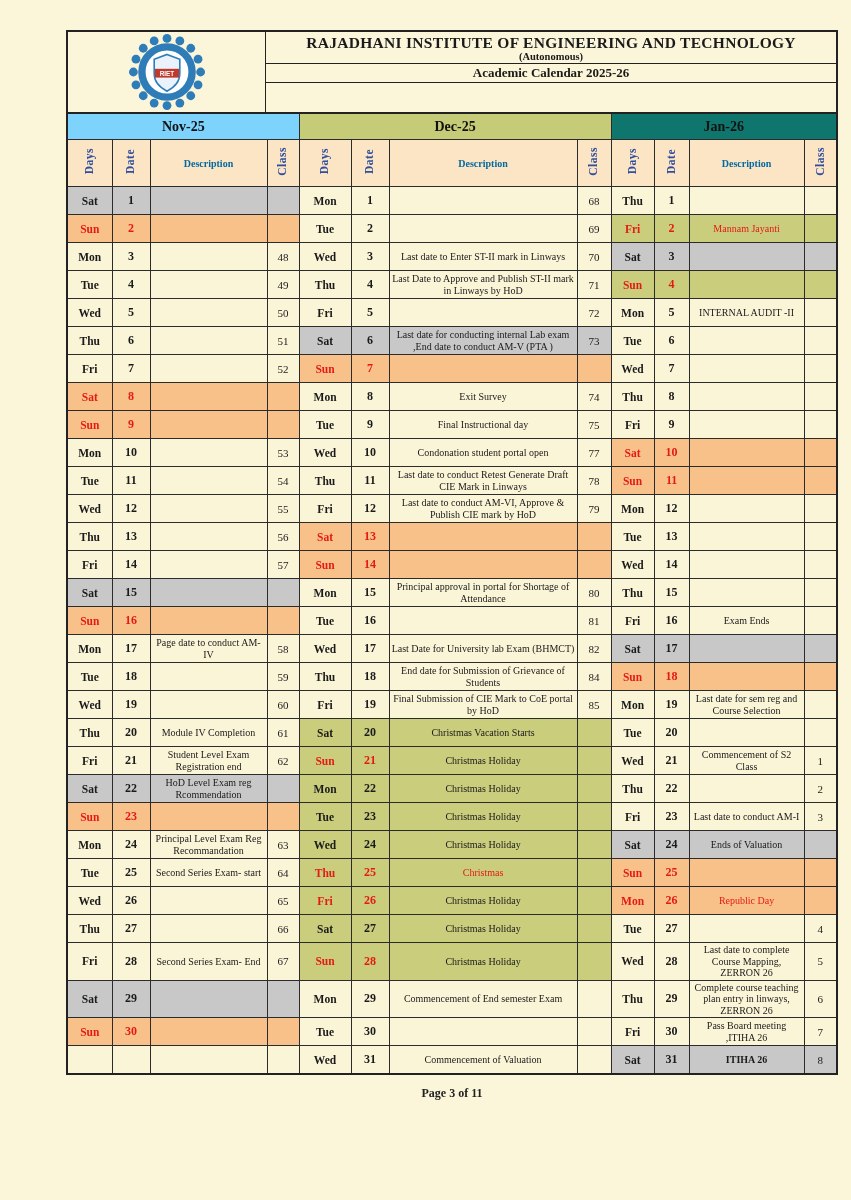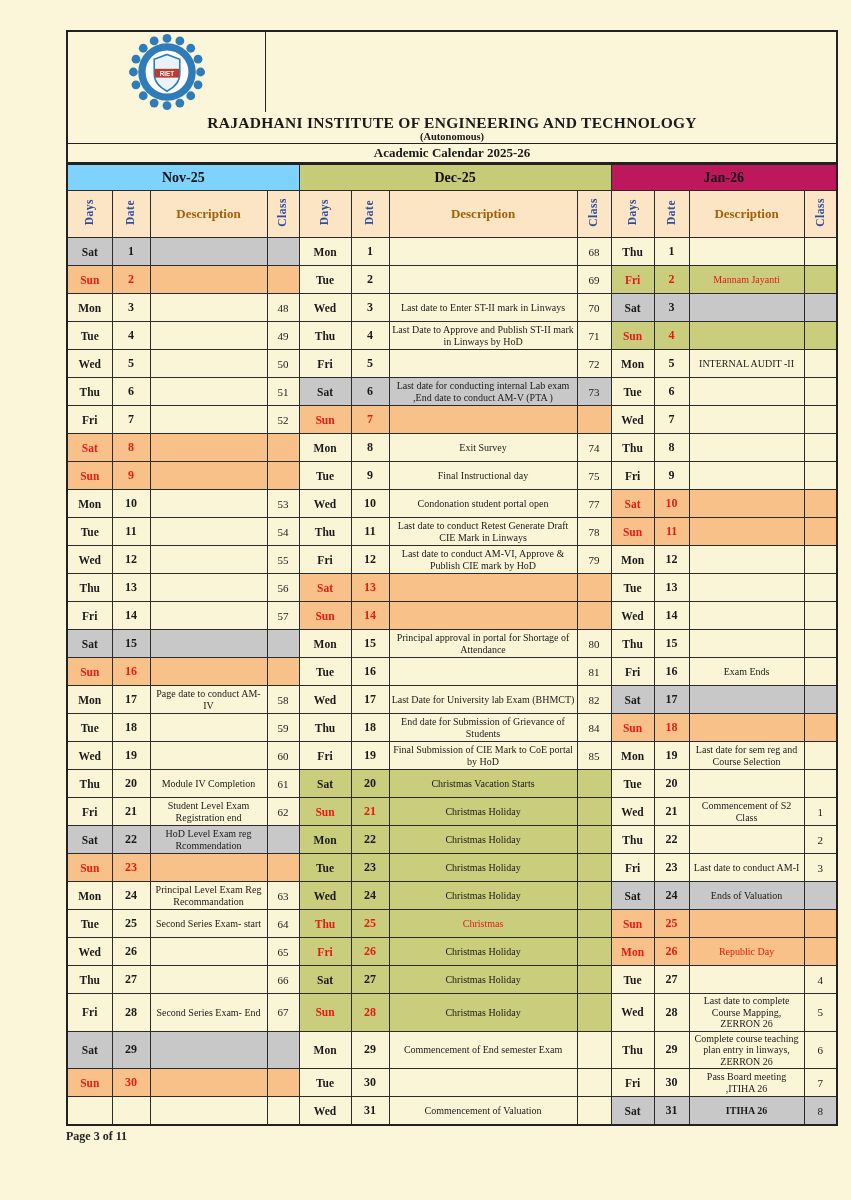--- a/index.html
+++ b/index.html
@@ -8,21 +8,21 @@
     background:#fbf5da;
     font-family:"Liberation Serif","DejaVu Serif",serif;
     color:#1a1a1a;
     position:relative;
   }
   .doc{
     position:absolute;left:66px;top:30px;width:772px;
   }
   
   .doc-header{
-    display:flex;border:2px solid #222;border-bottom:none;background:#fbf5da;flex-direction:column;
+    display:flex;border:2px solid #222;border-bottom:none;background:#fbf5da;
   }
   .logo-cell{
     width:197px;border-right:1px solid #222;
     display:flex;align-items:center;justify-content:center;
   }
   .head-right{flex:1;display:flex;flex-direction:column;}
   .inst-row{border-bottom:1px solid #222;text-align:center;padding:2px 0 1px;}
   .inst-name{font-weight:bold;font-size:15.5px;letter-spacing:.3px;}
   .inst-sub{font-weight:bold;font-size:10.5px;margin-top:-1px;}
   .cal-title{
@@ -47,36 +47,36 @@
   }
   th.colhead{
     background:#fce5c5;height:44px;font-weight:bold;vertical-align:middle;
     text-align:center;
   }
   th.colhead .vert{
     writing-mode:vertical-rl;transform:rotate(180deg);
     color:#2f4e9e;font-size:11.5px;letter-spacing:.5px;
     display:inline-block;line-height:1;
   }
-  th.colhead.deschead{color:#a16207;font-size:13px;}
+  th.colhead.deschead{color:#0369a1;font-size:10px;}
   td{background:#fbf5d8;text-align:center;vertical-align:middle;}
   td.day{font-weight:bold;font-size:11.5px;}
   td.date{font-weight:bold;font-size:12px;}
   td.desc{font-size:10px;line-height:1.15;padding:1px 2px;}
   td.cls{font-size:11px;}
   tr.cal-row td{height:25px;}
   td.bg-gray{background:#c8c8c8;}
   td.bg-orange{background:#f9c18a;}
   td.bg-green{background:#c9cd7c;}
   .red{color:#e41a17;}
   .boldtxt{font-weight:bold;}
   td.gleft{border-left:2px solid #222;}
   
   .footer{
-    font-weight:bold;font-size:12px;margin-top:3px;color:#222;
+    text-align:center;font-weight:bold;font-size:12px;margin-top:11px;color:#222;
   }
   
   .logo-cell svg{display:block;}
 </style>
 </head>
 <body>
 
 <div class="doc">
 
   <div class="doc-header">
@@ -131,21 +131,21 @@
         <col style="width:34px">
       <col style="width:43px">
         <col style="width:35px">
         <col style="width:115px">
         <col style="width:33px">
     </colgroup>
     <thead>
       <tr id="month-row">
           <th colspan="4" class="month-th" style="background: #7dd3fc;">Nov-25</th>
           <th colspan="4" class="month-th gleft" style="background: rgb(197, 203, 118);">Dec-25</th>
-          <th colspan="4" class="month-th gleft" style="background: #be185d; margin-left: 35px;">Jan-26</th>
+          <th colspan="4" class="month-th gleft" style="background: #0f766e; margin-left: 35px;">Jan-26</th>
         </tr>
       <tr id="colhead-row">
           <th class="colhead"><span class="vert">Days</span></th>
           <th class="colhead"><span class="vert">Date</span></th>
           <th class="colhead deschead">Description</th>
           <th class="colhead"><span class="vert">Class</span></th>
           <th class="colhead gleft"><span class="vert">Days</span></th>
           <th class="colhead"><span class="vert">Date</span></th>
           <th class="colhead deschead">Description</th>
           <th class="colhead"><span class="vert">Class</span></th>

